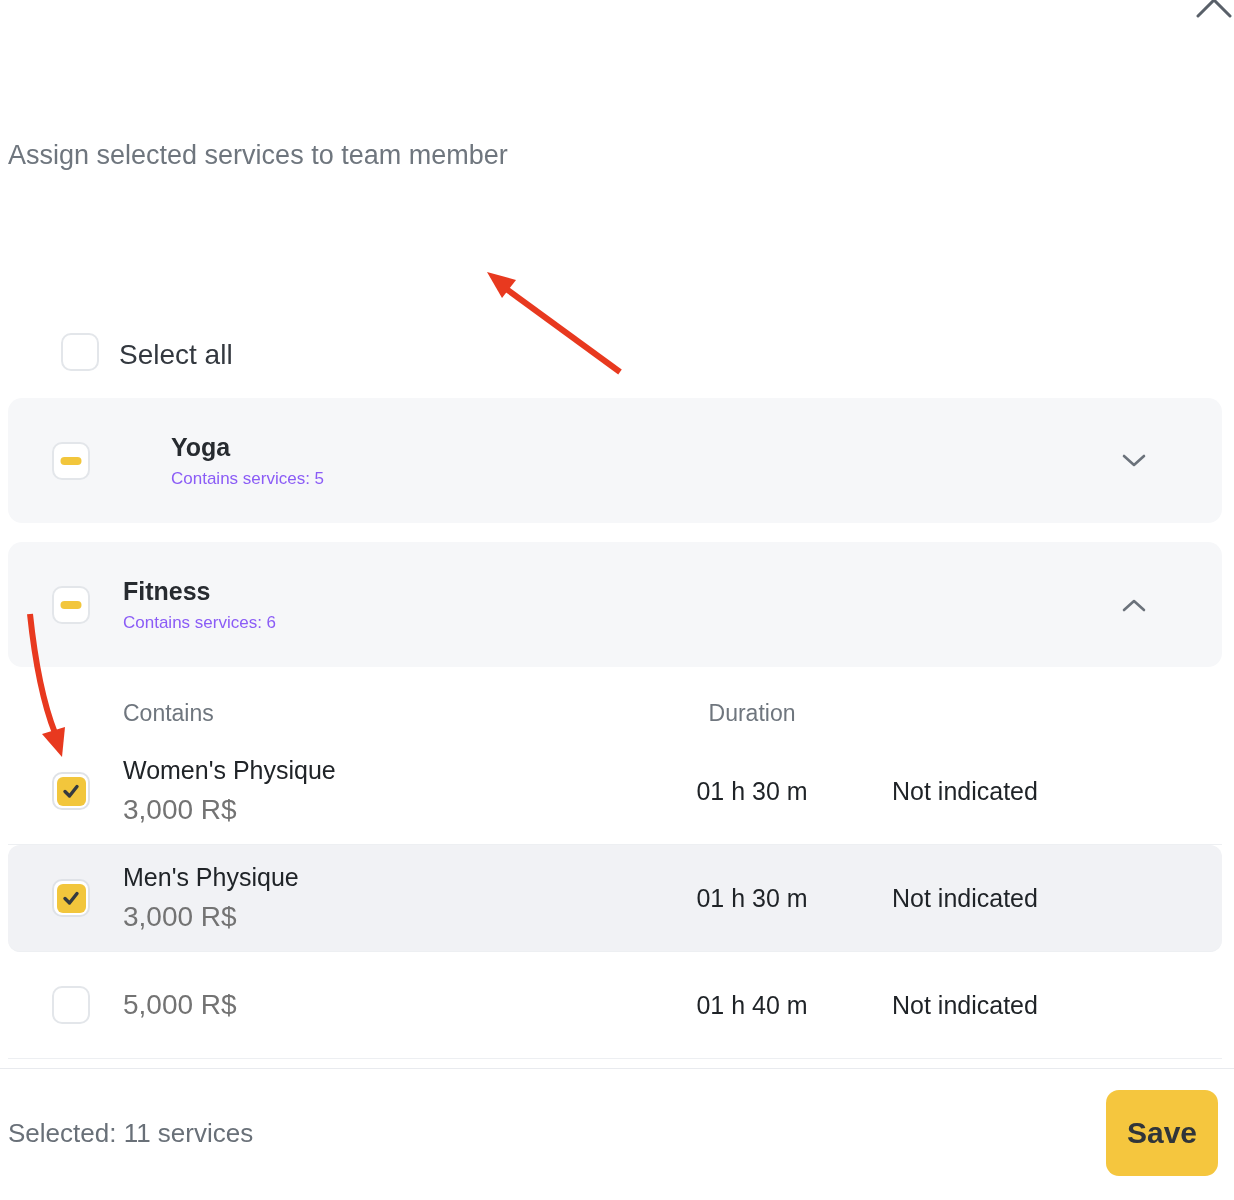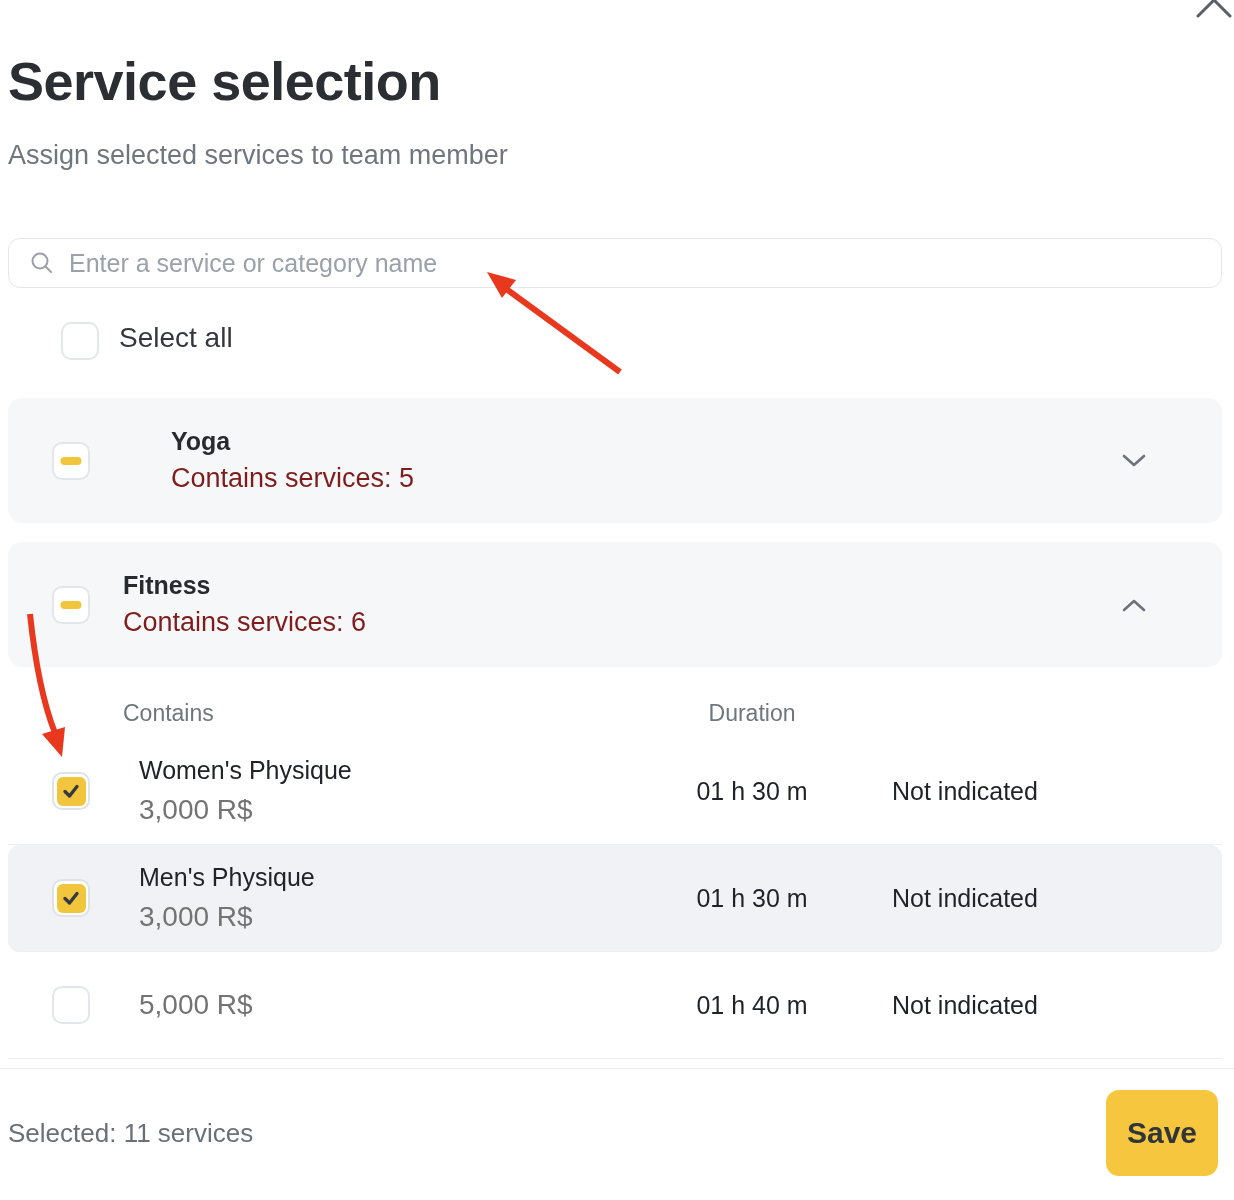--- a/index.html
+++ b/index.html
@@ -36,46 +36,46 @@
   .cb.indeterminate::after {
     content: ""; position: absolute; left: 50%; top: 50%; transform: translate(-50%,-50%);
     width: 21px; height: 8px; border-radius: 4px; background: #f2c63c;
   }
   .cb.checked { border-color: #dfe2e7; }
   .cb .fill {
     position: absolute; inset: 2.5px; border-radius: 6px; background: #f2c63c;
     display: flex; align-items: center; justify-content: center;
   }
 
-  .select-all { position: absolute; left: 52px; top: 322px; display: flex; align-items: flex-start; padding-left: 9px; }
+  .select-all { position: absolute; left: 52px; top: 333px; display: flex; align-items: flex-end; padding-left: 9px; }
   .select-all-label { margin-left: 20px; font-size: 28px; color: #33383f; }
 
   .cat-card {
     position: absolute; left: 8px; width: 1214px; height: 125px;
     background: #f6f7f9; border-radius: 14px;
     display: flex; align-items: center; padding-left: 44px; cursor: pointer;
   }
   .cat-card.yoga { top: 398px; gap: 48px; }
   .cat-card.fitness { top: 542px; }
   .cat-text { margin-left: 33px; }
   .cat-name { font-size: 25px; font-weight: 700; color: #272b30; margin-bottom: 7px; }
-  .cat-summary { font-size: 27px; color: #7f1d1d; }
+  .cat-summary { font-size: 17px; color: #8b5cf6; }
   .cat-chevron { position: absolute; left: 1112px; top: 50%; transform: translateY(-50%); width: 28px; height: 18px; cursor: pointer; }
 
   .table-header { position: absolute; left: 8px; top: 700px; width: 1214px; height: 30px; }
   .th { position: absolute; font-size: 23px; color: #6f767e; }
   .th-service { left: 115px; }
   .th-duration { left: 644px; width: 200px; text-align: center; }
   .th-bill { left: 884px; width: 330px; text-align: left; }
 
   .rows { position: absolute; left: 8px; top: 738px; width: 1214px; }
   .svc-row { position: relative; width: 1214px; height: 107px; border-bottom: 1px solid #edeff2; }
   .svc-row.alt { background: #f1f2f5; border-radius: 12px; border-bottom: 1px solid #edeff2; }
   .svc-row .cb { position: absolute; left: 44px; top: 50%; transform: translateY(-50%); }
-  .svc-text { position: absolute; left: 115px; top: 50%; transform: translateY(-50%); margin-left: 16px; }
+  .svc-text { position: absolute; left: 115px; top: 50%; transform: translateY(-50%); }
   .svc-name { font-size: 25px; font-weight: 500; color: #202428; margin-bottom: 9px; }
   .svc-price { font-size: 28px; color: #737373; }
   .svc-duration { position: absolute; left: 644px; width: 200px; text-align: center; top: 50%; transform: translateY(-50%); font-size: 25px; color: #1f2327; }
   .svc-bill { position: absolute; left: 884px; width: 330px; top: 50%; transform: translateY(-50%); font-size: 25px; color: #1f2327; }
 
   .footer-divider { position: absolute; left: 0; top: 1068px; width: 1234px; height: 1px; background: #e8eaee; }
   .footer-summary { position: absolute; left: 8px; top: 1118px; font-size: 26px; color: #697078; }
   .save-btn {
     position: absolute; left: 1106px; top: 1090px; width: 112px; height: 86px;
     background: #f5c63e; border: none; border-radius: 13px; cursor: pointer;
@@ -89,30 +89,22 @@
 <body>
 
 <div class="modal">
 
   <div class="close-btn">
     <svg width="44" height="44" viewBox="0 0 44 44">
       <path d="M6 6 L38 38 M38 6 L6 38" stroke="#596069" stroke-width="3" stroke-linecap="round" fill="none"></path>
     </svg>
   </div>
 
-  <div class="title">Service selection</div>
   <div class="subtitle">Assign selected services to team member</div>
 
-  <div class="search-box">
-    <svg width="26" height="26" viewBox="0 0 26 26">
-      <circle cx="11" cy="11" r="7.5" stroke="#9aa1ab" stroke-width="2" fill="none"></circle>
-      <path d="M16.5 16.5 L22 22" stroke="#9aa1ab" stroke-width="2" stroke-linecap="round"></path>
-    </svg>
-    <input class="search-input" type="text" value="" placeholder="Enter a service or category name" style="">
-  </div>
 
   <div class="select-all">
     <div class="cb"></div>
     <div class="select-all-label">Select all</div>
   </div>
 
   <div class="cat-card yoga">
     <div class="cb indeterminate"></div>
     <div class="cat-text">
       <div class="cat-name">Yoga</div>

